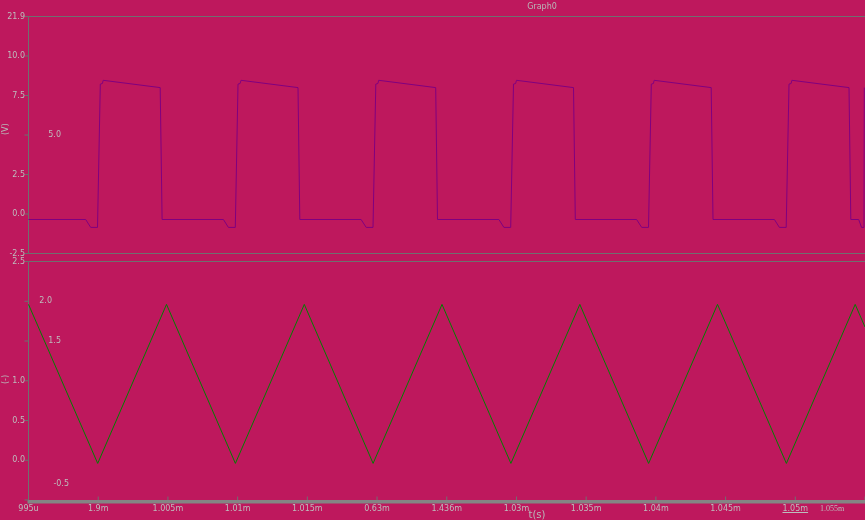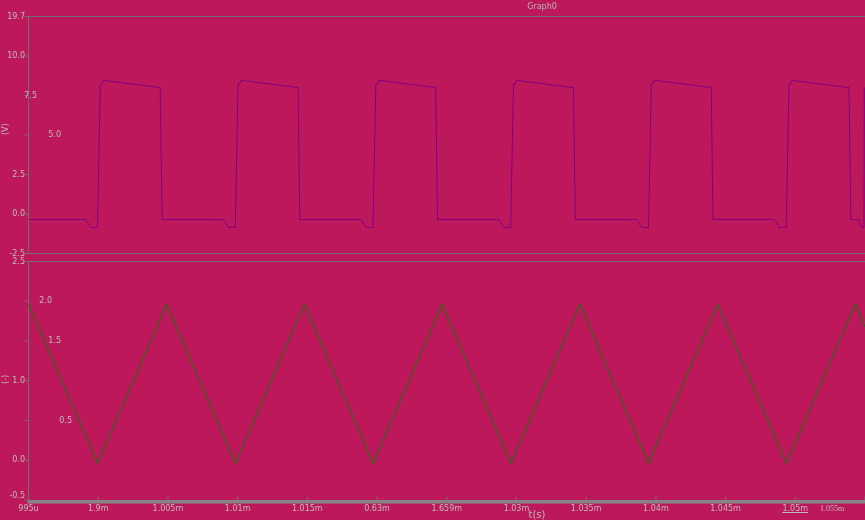--- a/index.html
+++ b/index.html
@@ -73,41 +73,41 @@
       <line x1="865" y1="496.5" x2="865" y2="500" stroke="#6f6f6f" stroke-width="1"></line>
       <polyline points="28.5,219.5 85.7,219.5 90.7,227.4 97.5,227.4 100.3,84.1 102.4,83.5 103.2,80.3 160.2,87.6 162.1,219.5 223.4,219.5 228.4,227.4 235.3,227.4 238.0,84.1 240.1,83.5 241.0,80.3 298.0,87.6 299.8,219.5 361.1,219.5 366.2,227.4 373.0,227.4 375.8,84.1 377.9,83.5 378.7,80.3 435.7,87.6 437.5,219.5 498.9,219.5 503.9,227.4 510.7,227.4 513.5,84.1 515.6,83.5 516.5,80.3 573.5,87.6 575.3,219.5 636.6,219.5 641.7,227.4 648.5,227.4 651.3,84.1 653.4,83.5 654.2,80.3 711.2,87.6 713.0,219.5 774.4,219.5 779.4,227.4 786.2,227.4 789.0,84.1 791.1,83.5 791.9,80.3 849.0,87.6 850.8,219.5 858.7,219.5 861.5,227.4 864.0,227.4 864.3,87.6" fill="none" stroke="#800080" stroke-width="1"></polyline>
       <polyline points="28.5,304.4 97.7,463.4 166.5,304.4 235.4,463.4 304.3,304.4 373.1,463.4 442.0,304.4 510.9,463.4 579.8,304.4 648.6,463.4 717.5,304.4 786.4,463.4 855.2,304.4 865.0,327.0" fill="none" stroke="#008000" stroke-width="1"></polyline>
     </svg>
 
   <div class="ylabel ylabel-top">(V)</div>
   <div class="ylabel ylabel-bottom">(-)</div>
   <div class="xlabel">t(s)</div>
 
   <div id="tick-labels">
-      <div class="ytick-label" style="top: 12.5px;">19.7</div>
+      <div class="ytick-label" style="top: 12.5px;">21.9</div>
       <div class="ytick-label" style="top: 52px;">10.0</div>
-      <div class="ytick-label" style="top: 91.5px; margin-left: 12px;">7.5</div>
+      <div class="ytick-label" style="top: 91.5px;">7.5</div>
       <div class="ytick-label" style="top: 131px; margin-left: 36px;">5.0</div>
       <div class="ytick-label" style="top: 170.5px;">2.5</div>
       <div class="ytick-label" style="top: 210px;">0.0</div>
       <div class="ytick-label" style="top: 249.5px;">-2.5</div>
       <div class="ytick-label" style="top: 257.5px;">2.5</div>
       <div class="ytick-label" style="top: 297.25px; padding-left: 27px;">2.0</div>
       <div class="ytick-label" style="top: 337px; margin-left: 36px;">1.5</div>
       <div class="ytick-label" style="top: 376.75px;">1.0</div>
-      <div class="ytick-label" style="top: 416.5px; padding-left: 47px;">0.5</div>
+      <div class="ytick-label" style="top: 416.5px;">0.5</div>
       <div class="ytick-label" style="top: 456.25px;">0.0</div>
-      <div class="ytick-label" style="top: 492px;">-0.5</div>
+      <div class="ytick-label" style="top: 480px; margin-left: 44px;">-0.5</div>
       <div class="xtick-label" style="left: 6.5px;">995u</div>
       <div class="xtick-label" style="left: 76.2083px;">1.9m</div>
       <div class="xtick-label" style="left: 145.917px;">1.005m</div>
       <div class="xtick-label" style="left: 215.625px;">1.01m</div>
       <div class="xtick-label" style="left: 285.333px;">1.015m</div>
       <div class="xtick-label" style="left: 355.042px;">0.63m</div>
-      <div class="xtick-label" style="left: 424.75px;">1.659m</div>
+      <div class="xtick-label" style="left: 424.75px;">1.436m</div>
       <div class="xtick-label" style="left: 494.458px;">1.03m</div>
       <div class="xtick-label" style="left: 564.167px;">1.035m</div>
       <div class="xtick-label" style="left: 633.875px;">1.04m</div>
       <div class="xtick-label" style="left: 703.583px;">1.045m</div>
       <div class="xtick-label" style="left: 773.292px; text-decoration: underline;">1.05m</div>
       <div class="xtick-label" style="right: 1px; text-align: left; font-family: Liberation Serif, serif;">1.055m</div>
     </div>
 </div>
 
 </body></html>

